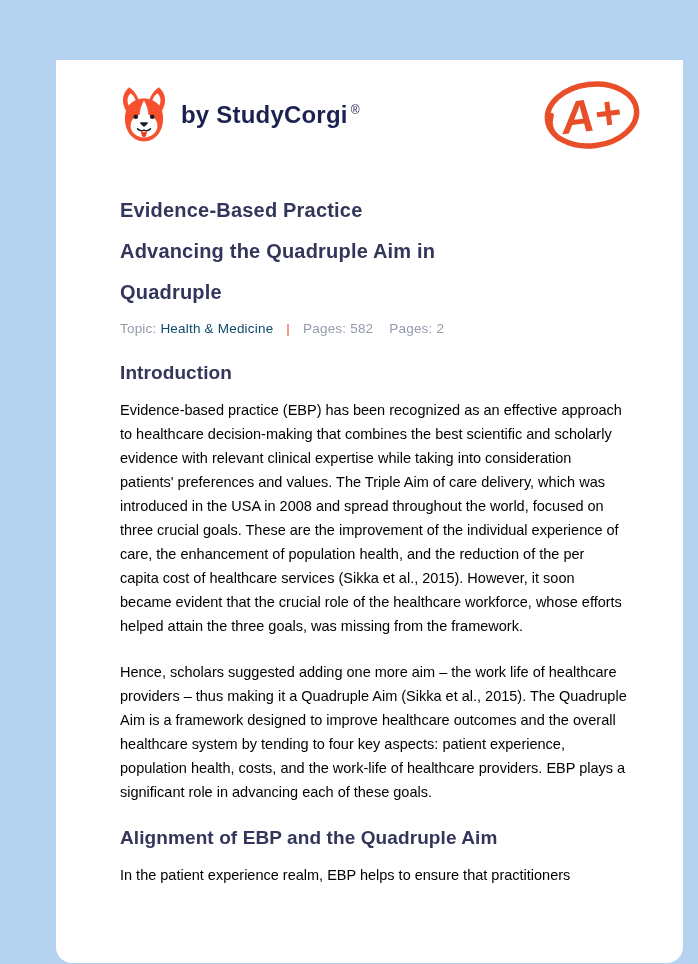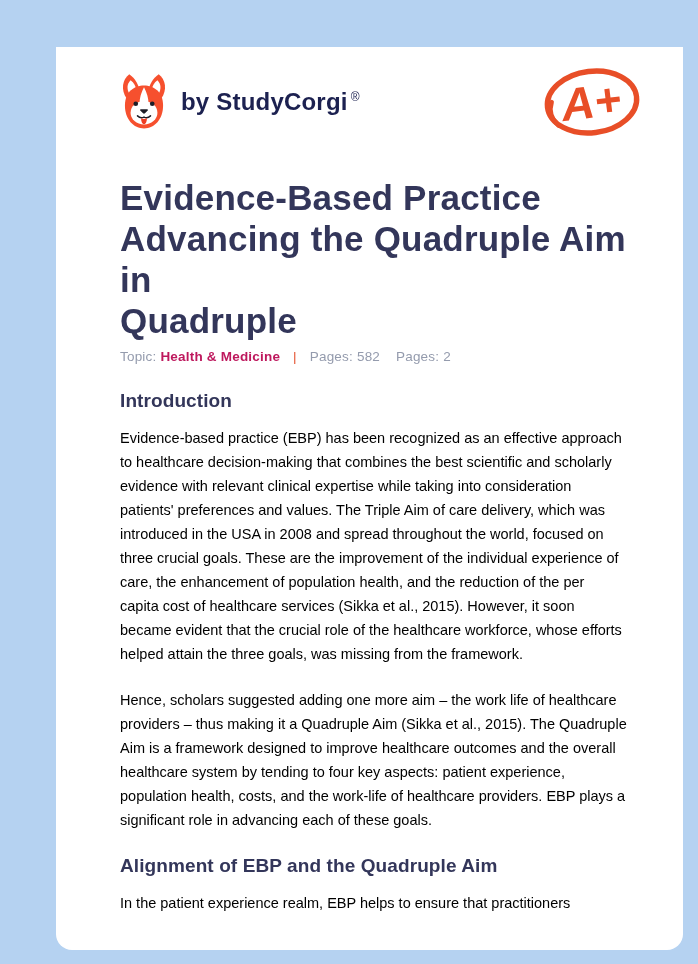--- a/index.html
+++ b/index.html
@@ -5,21 +5,21 @@
   html, body { margin: 0; padding: 0; }
   body {
     width: 698px; height: 964px;
     background: #b5d2f1;
     font-family: "Liberation Sans", sans-serif;
     position: relative;
     overflow: hidden;
   }
   .card {
     position: absolute;
-    left: 56px; top: 47px;
+    left: 56px; top: 60px;
     width: 627px; height: 903px;
     background: #ffffff;
     border-radius: 0 0 16px 16px;
     overflow: hidden;
     box-sizing: border-box;
   }
   .header {
     display: flex;
     align-items: center;
     justify-content: space-between;
@@ -45,35 +45,35 @@
     font-weight: 400;
     margin-left: 3px;
     vertical-align: 9px;
   }
   .badge-svg { width: 102px; height: 78px; display: block; }
 
   .content { margin: 0 56px 0 64px; }
 
   .title {
     margin: 36px 0 0 0;
-    font-size: 35px;
+    font-size: 20px;
     line-height: 41px;
     font-weight: 700;
     color: #33365a;
     letter-spacing: 0.2px;
   }
   .title .tl { display: block; }
 
   .meta {
     margin-top: 8px;
     font-size: 13.5px;
     color: #949bad;
     letter-spacing: 0.2px;
   }
-  .meta .m-topic { color: #be185d; font-weight: 700; margin-top: 36px; }
+  .meta .m-topic { color: #0c4a6e; font-weight: 400; margin-top: 36px; }
   .meta .m-sep { color: #e4512e; margin: 0 9px; }
   .meta .m-gap { margin-left: 12px; }
 
   h2.section-heading {
     margin: 22px 0 0 0;
     font-size: 19px;
     line-height: 23px;
     font-weight: 700;
     color: #33365a;
     letter-spacing: 0.1px;

